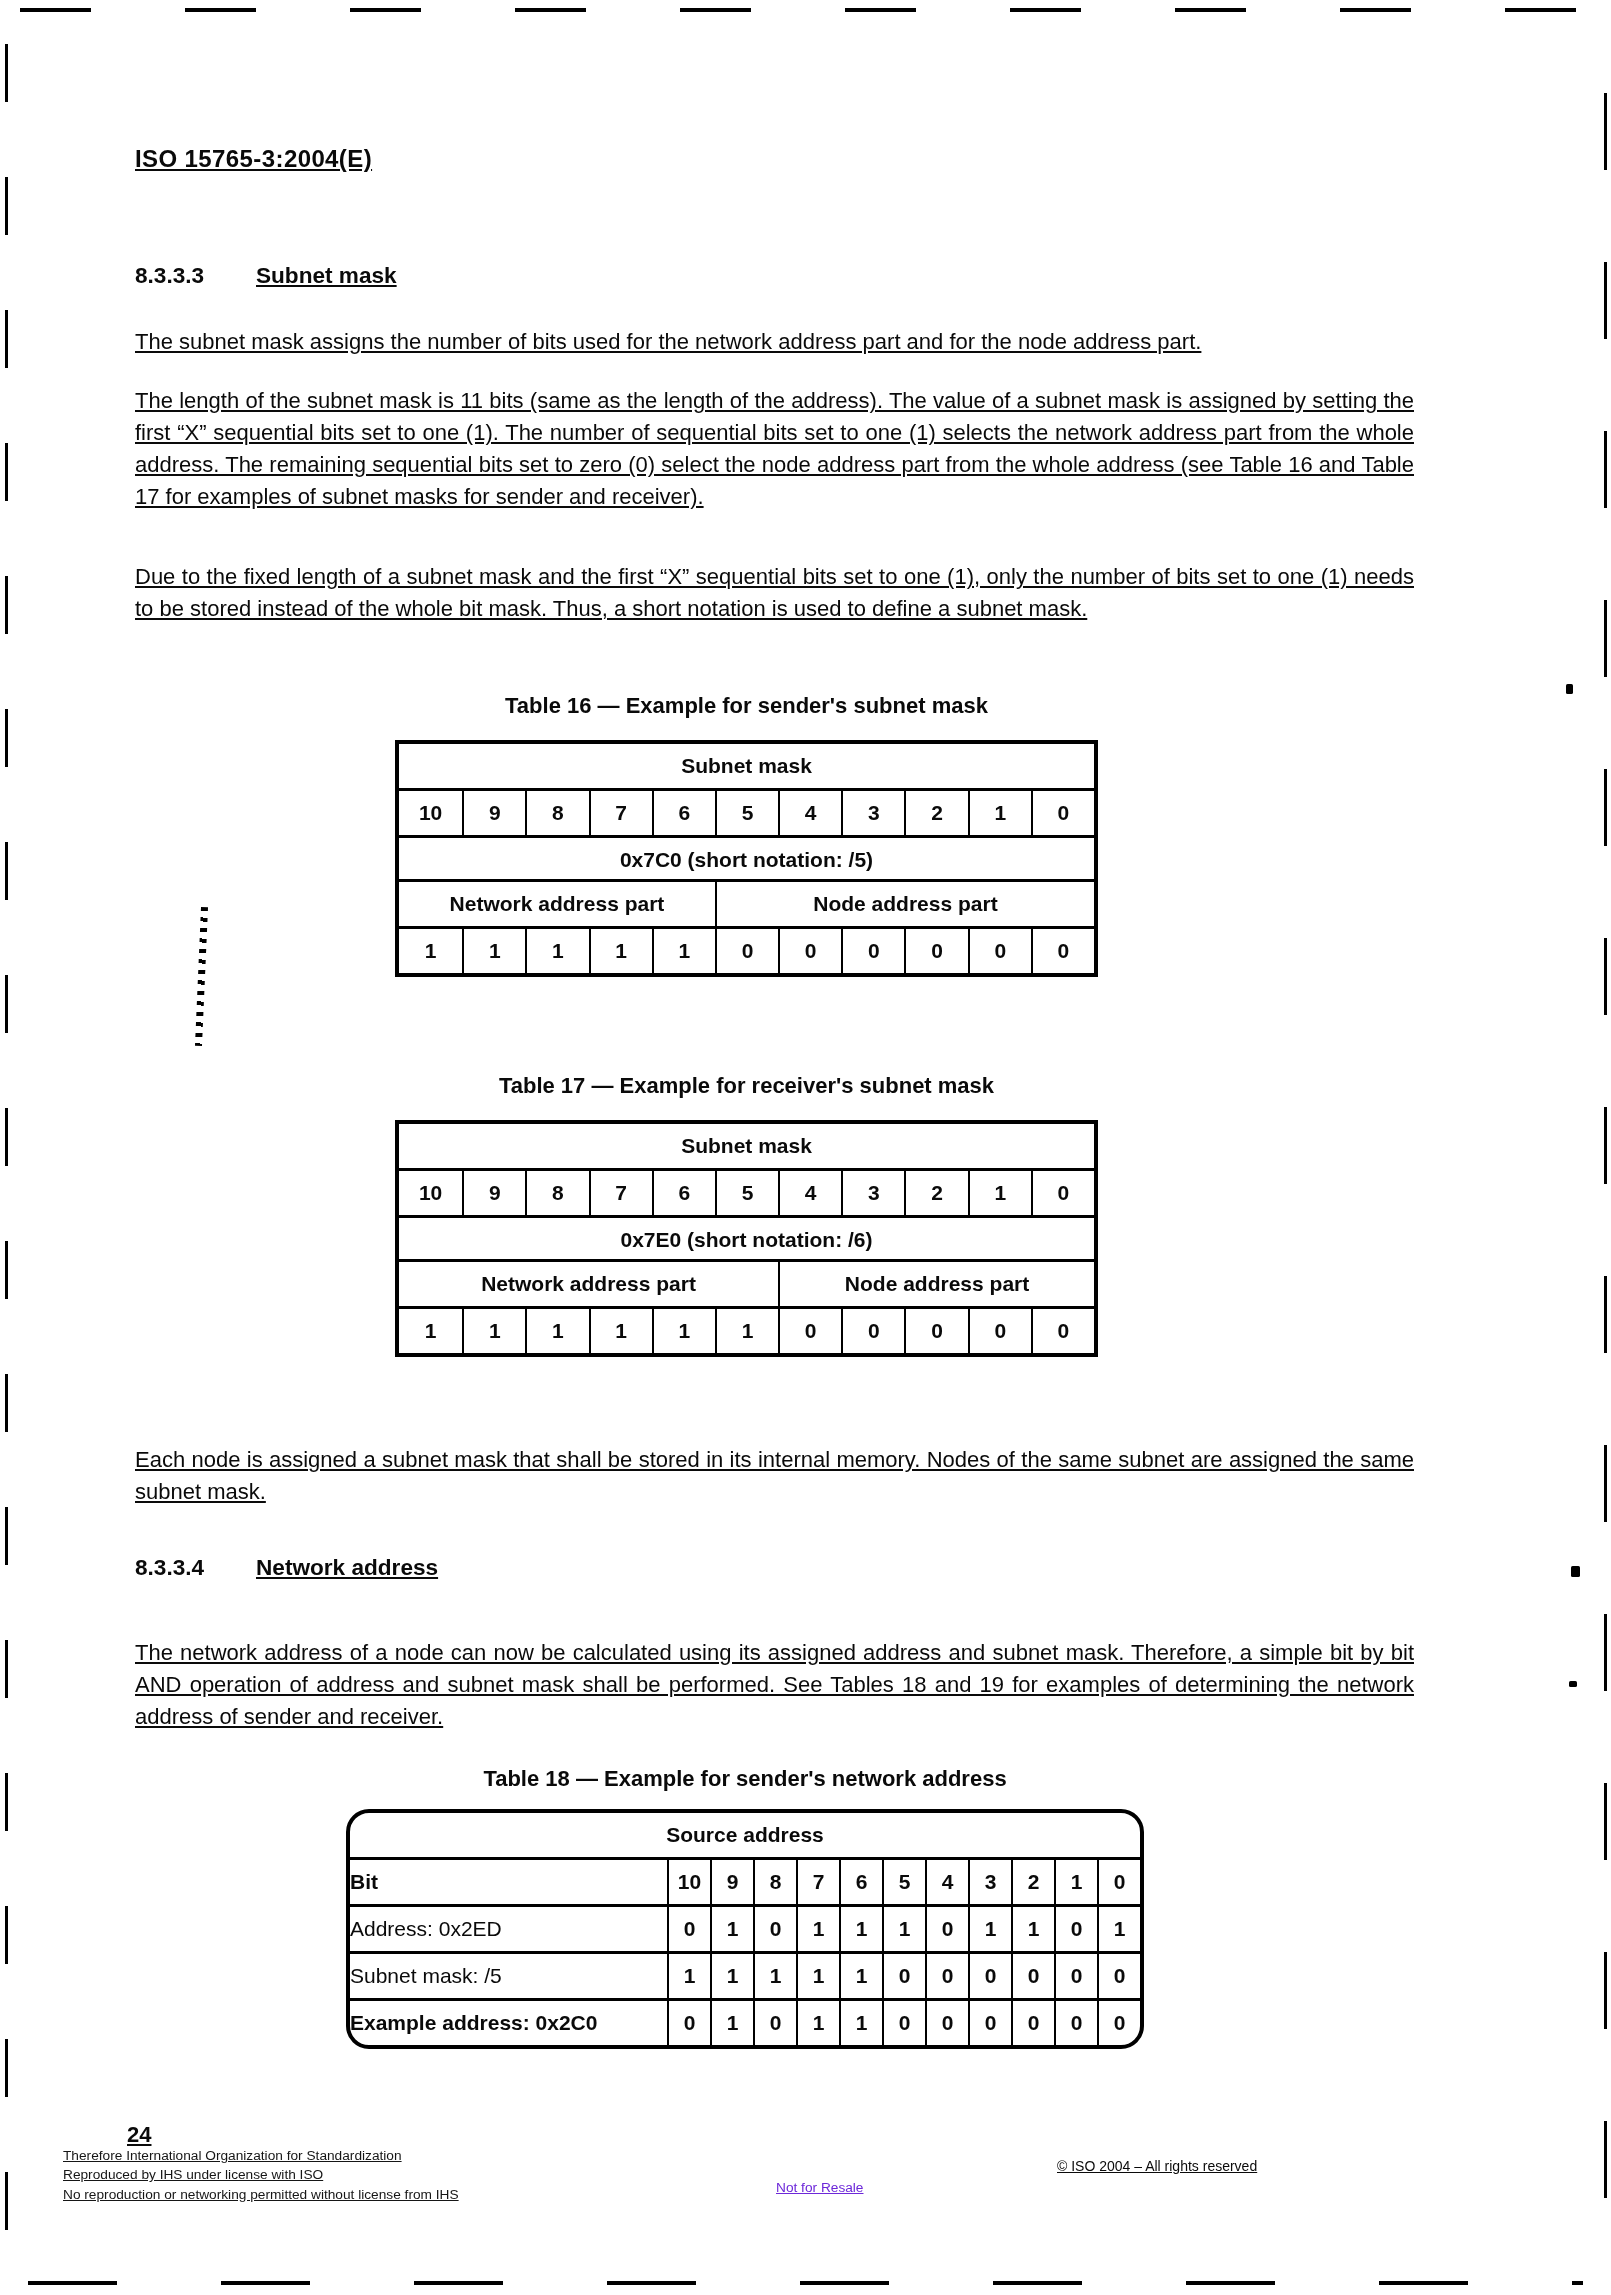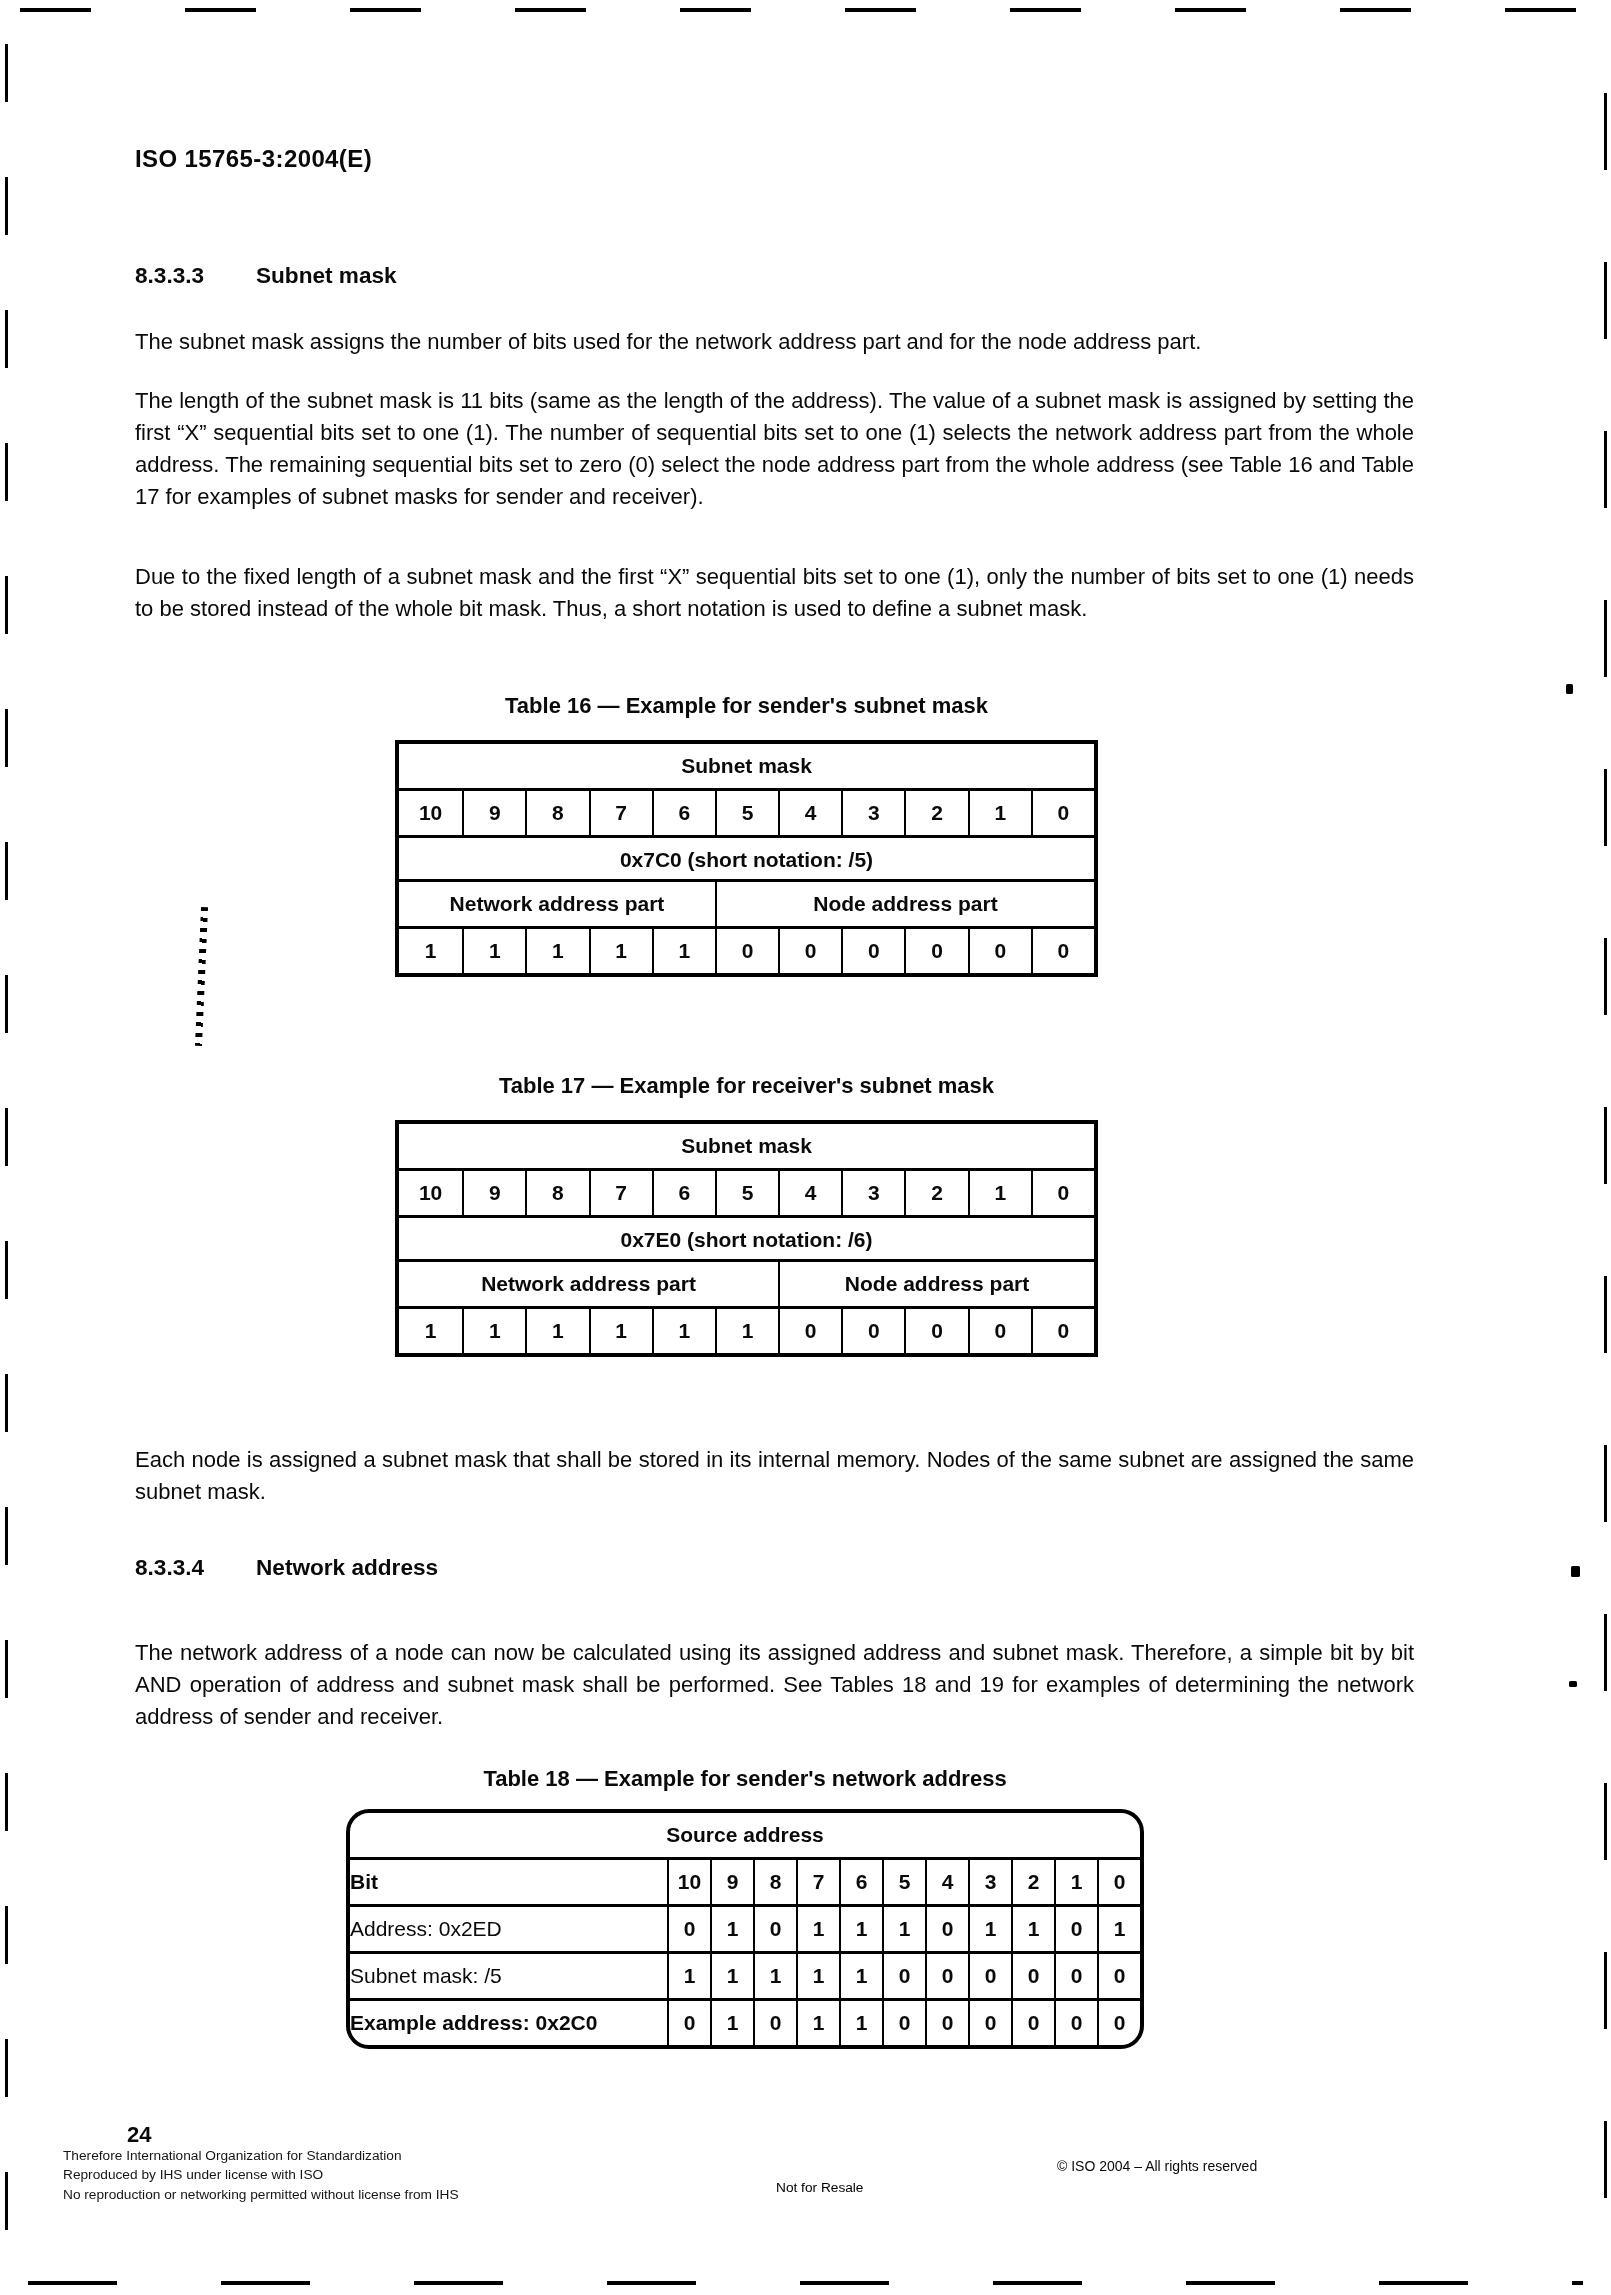--- a/index.html
+++ b/index.html
@@ -21,21 +21,21 @@
     background:repeating-linear-gradient(to bottom,#000 0 77px,transparent 77px 169px);}
   .scan-squiggle{position:absolute;left:198px;top:907px;width:7.3px;height:139px;
     background:repeating-linear-gradient(to bottom,#000 0 4px,transparent 4px 10.5px);
     transform:rotate(2.5deg);}
   .speck{position:absolute;background:#000;}
   .speck.s1{left:1566px;top:684px;width:7.3px;height:9.7px;border-radius:1.6px;}
   .speck.s2{left:1571px;top:1566px;width:8.9px;height:10.5px;border-radius:1.6px;}
   .speck.s3{left:1569px;top:1681px;width:8px;height:6.4px;border-radius:1.6px;}
 
   
-  .abs{position:absolute;}
+  .abs{position:absolute;text-decoration:underline;}
   .doc-header{left:135px;top:145px;font-size:24px;font-weight:700;letter-spacing:0.4px;}
   .heading{left:135px;font-size:22.6px;font-weight:700;}
   .heading .num{display:inline-block;width:121px;}
   .h1{top:263px;}
   .h2{top:1555px;}
   .para{left:135px;width:1279px;font-size:22px;line-height:32px;text-align:justify;}
   .p1{top:326px;}
   .p2{top:385px;}
   .p3{top:561px;}
   .p4{top:1444px;}
@@ -62,21 +62,21 @@
   .t18-row{display:grid;grid-template-columns:317px repeat(11,1fr);}
   .t18-row .label-cell{height:44px;line-height:44px;text-align:left;font-size:21px;
     box-sizing:border-box;}
   .t18-row .bit-cell{border-left:2.4px solid #000;}
   .lbl-bold{font-weight:700;}
   .lbl-normal{font-weight:400;}
 
   
   .page-num{left:127px;top:2122px;font-size:22px;font-weight:700;}
   .copyright{left:63px;top:2146px;font-size:13.7px;line-height:19.3px;color:#161616;}
-  .not-for-resale{left:776px;top:2180px;font-size:13.7px;color:#000000;}
+  .not-for-resale{left:776px;top:2180px;font-size:13.7px;color:#6d28d9;}
   .rights{left:1057px;top:2134px;font-size:14px;margin-top:24px;}
 </style>
 </head>
 <body>
 
 <div class="page">
 
   <div class="scan-dash-h top"></div>
   <div class="scan-dash-h bottom"></div>
   <div class="scan-dash-v left"></div>

